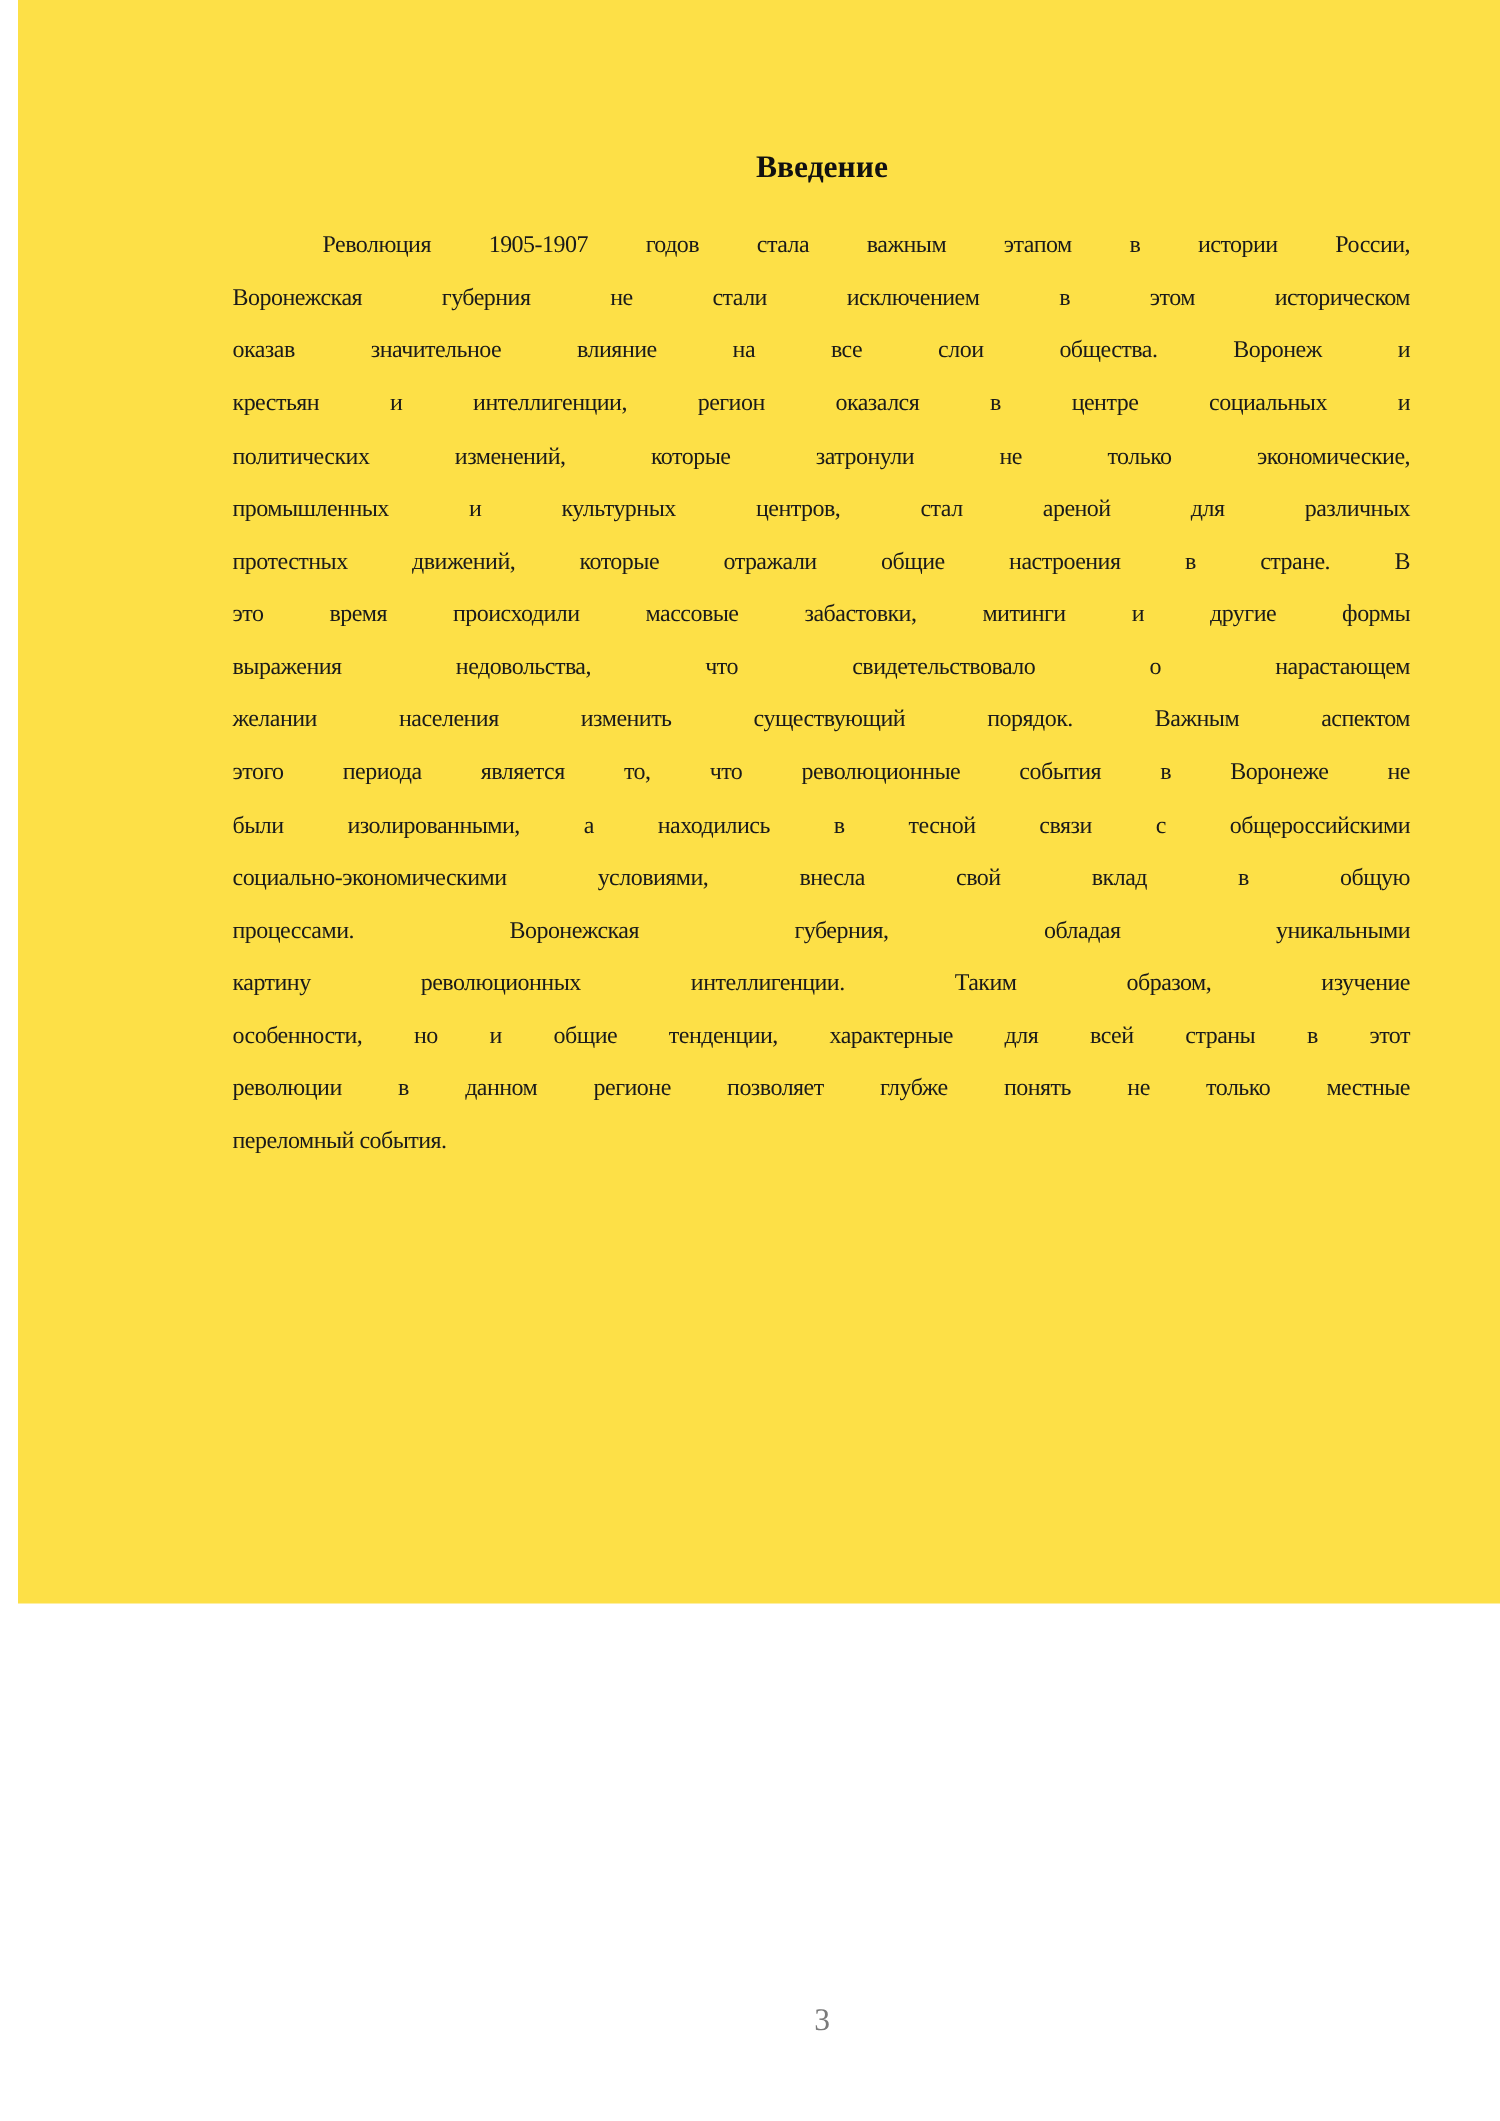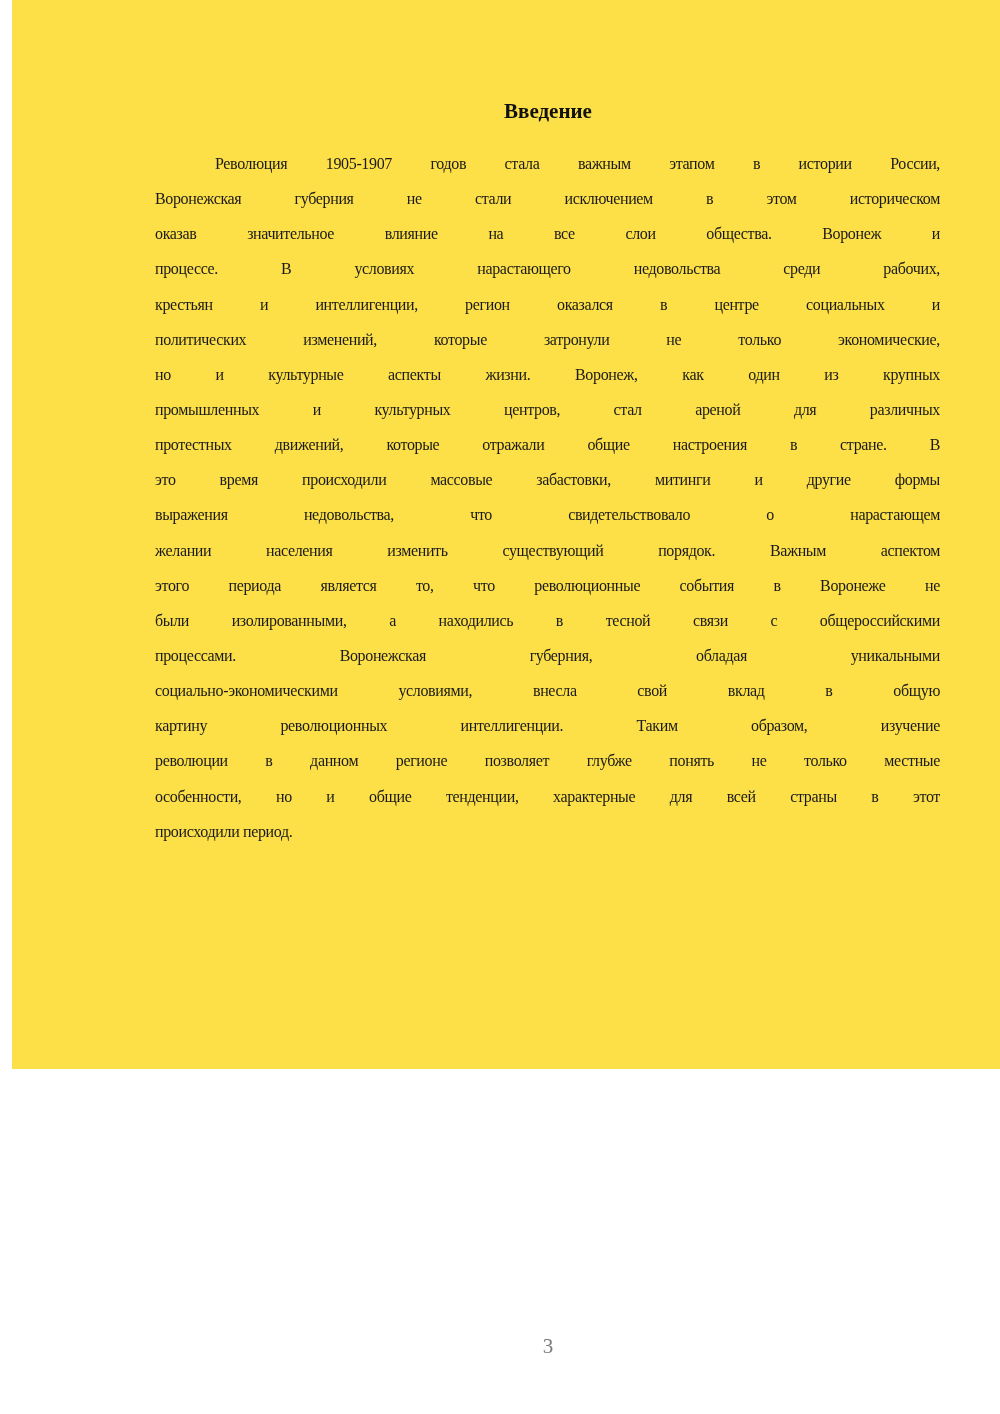--- a/index.html
+++ b/index.html
@@ -83,33 +83,31 @@
 </head>
 <body>
 
 <div class="page">
   <div class="heading">Введение</div>
 
   <div class="body-text">
     <div class="line first"><span class="txt">Революция 1905-1907 годов стала важным этапом в истории России,</span></div>
     <div class="line"><span class="txt">Воронежская губерния не стали исключением в этом историческом</span></div>
     <div class="line"><span class="txt">оказав значительное влияние на все слои общества. Воронеж и</span></div>
-    <div class="line"><span class="txt">процессе. В условиях нарастающего недовольства среди рабочих,</span></div>
     <div class="line"><span class="txt">крестьян и интеллигенции, регион оказался в центре социальных и</span></div>
     <div class="line"><span class="txt">политических изменений, которые затронули не только экономические,</span></div>
-    <div class="line"><span class="txt">но и культурные аспекты жизни. Воронеж, как один из крупных</span></div>
     <div class="line"><span class="txt">промышленных и культурных центров, стал ареной для различных</span></div>
     <div class="line"><span class="txt">протестных движений, которые отражали общие настроения в стране. В</span></div>
     <div class="line"><span class="txt">это время происходили массовые забастовки, митинги и другие формы</span></div>
     <div class="line"><span class="txt">выражения недовольства, что свидетельствовало о нарастающем</span></div>
     <div class="line"><span class="txt">желании населения изменить существующий порядок. Важным аспектом</span></div>
     <div class="line"><span class="txt">этого периода является то, что революционные события в Воронеже не</span></div>
     <div class="line"><span class="txt">были изолированными, а находились в тесной связи с общероссийскими</span></div>
+    <div class="line"><span class="txt">социально-экономическими условиями, внесла свой вклад в общую</span></div>
     <div class="line"><span class="txt">процессами. Воронежская губерния, обладая уникальными</span></div>
-    <div class="line"><span class="txt">социально-экономическими условиями, внесла свой вклад в общую</span></div>
     <div class="line"><span class="txt">картину революционных интеллигенции. Таким образом, изучение</span></div>
+    <div class="line"><span class="txt">особенности, но и общие тенденции, характерные для всей страны в этот</span></div>
     <div class="line"><span class="txt">революции в данном регионе позволяет глубже понять не только местные</span></div>
-    <div class="line"><span class="txt">особенности, но и общие тенденции, характерные для всей страны в этот</span></div>
-    <div class="line last"><span class="txt">происходили период.</span></div>
+    <div class="line last"><span class="txt">переломный события.</span></div>
   </div>
 
   <div class="page-number">3</div>
 </div>
 
 </body></html>

